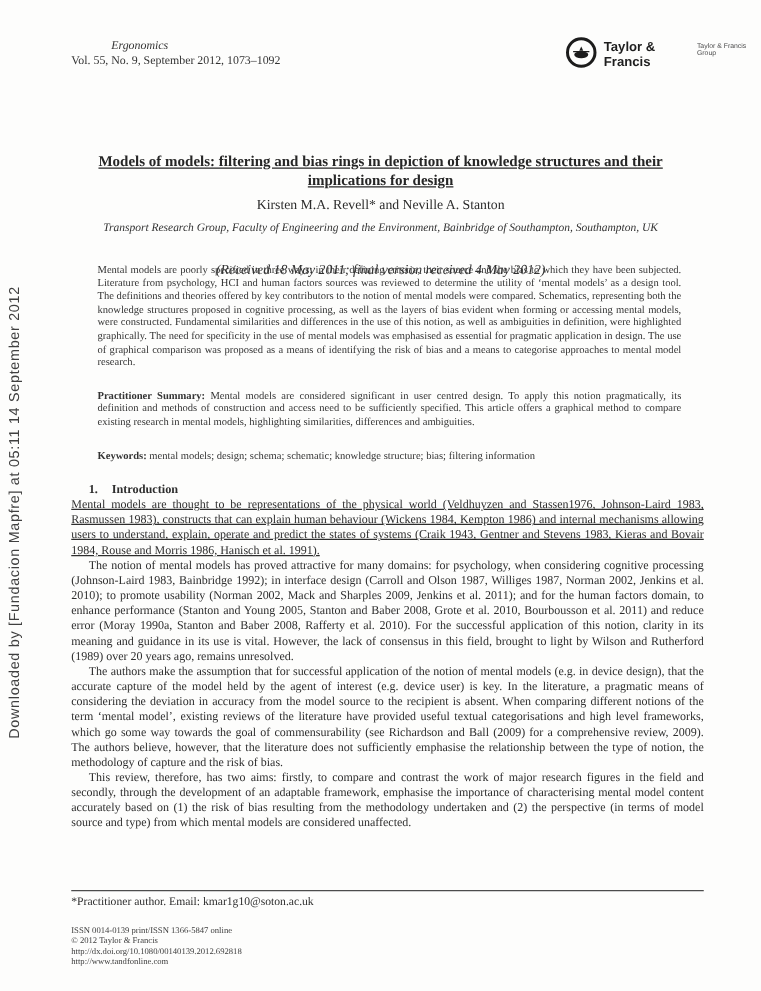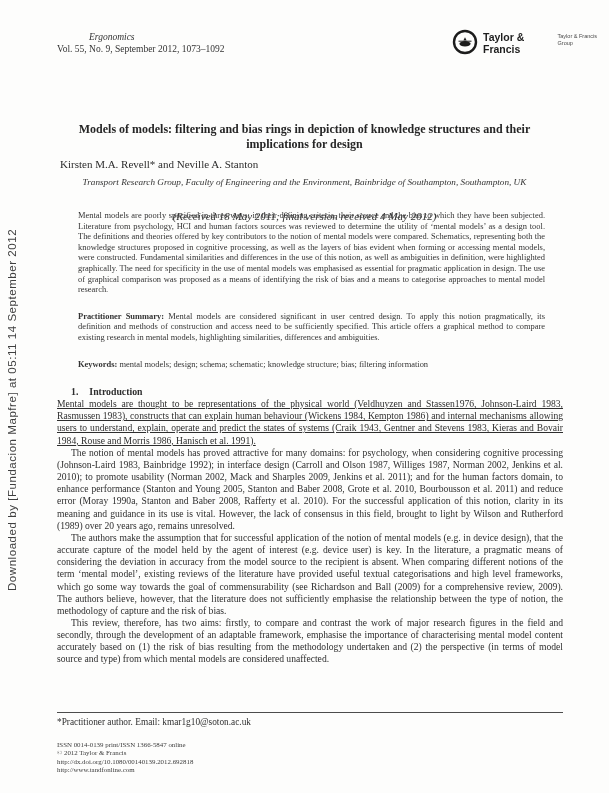--- a/index.html
+++ b/index.html
@@ -46,25 +46,25 @@
   }
   .logo-group {
     font-family:"Liberation Sans", sans-serif;
     font-size:5.5px; color:#4a4a4a; margin-top:1px;
   }
 
   
   .article-title {
     position:absolute; left:60px; top:122px; width:489px;
     text-align:center; font-weight:bold;
-    font-size:12px; line-height:15px; color:#262626;
+    font-size:12px; line-height:15px; color:#262626;text-decoration:underline;
   }
   .authors {
     position:absolute; left:60px; top:158px; width:489px;
-    font-size:11px; color:#2c2c2c;
+    text-align:center; font-size:11px; color:#2c2c2c;
   }
   .affiliation {
     position:absolute; left:40px; top:177px; width:529px;
     text-align:center; font-style:italic; font-size:9.2px; color:#333;
   }
   .received {
     position:absolute; left:60px; top:210px; width:489px;
     text-align:center; font-style:italic; font-size:11px; color:#333;
   }
 

